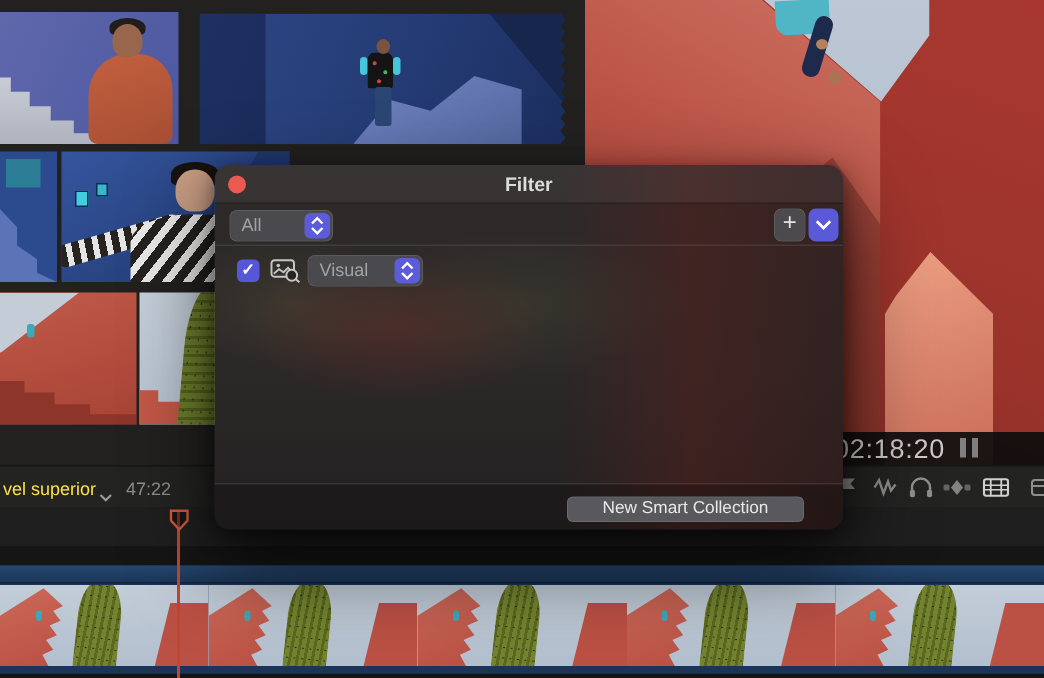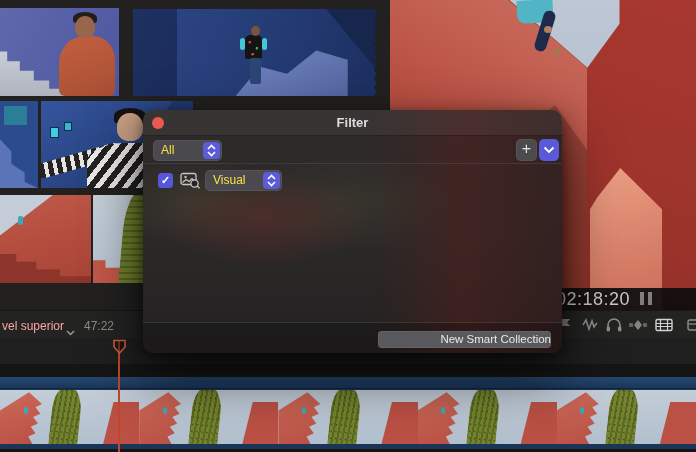--- a/index.html
+++ b/index.html
@@ -75,21 +75,21 @@
   .vw-hand2{left:162px;top:48px;width:9px;height:8px;background:#a97454;border-radius:50%;}
 
   
   #tcbar{left:390px;top:288px;width:306px;height:22px;background:rgba(13,13,13,.92);z-index:10;}
   #tc{position:absolute;left:166px;top:1px;font-size:18px;font-weight:300;letter-spacing:.5px;color:#c9c9c9;}
   .pause{position:absolute;top:4px;width:4px;height:13px;background:#7f7f7f;}
   .p1{left:250px;} .p2{left:258px;}
 
   
   #tlbar{left:0;top:310px;width:696px;height:28px;background:#232322;border-top:1px solid #161616;z-index:5;}
-  #proj{position:absolute;left:2px;top:8px;font-size:12px;color:#fca5a5;}
+  #proj{position:absolute;left:2px;top:8px;font-size:12px;color:#fde047;}
   #projchev{position:absolute;left:66px;top:11px;}
   #dur{position:absolute;left:84px;top:8px;font-size:12px;color:#8d8d8d;}
   .ticon{position:absolute;top:6px;width:20px;height:16px;color:#8e8e8e;}
   .ticon svg{width:100%;height:100%;}
   #tool-film{color:#d2d2d2;}
 
   
   #ruler{left:0;top:338px;width:696px;height:26px;background:#1d1d1d;z-index:5;}
   #ruler .dots{position:absolute;left:0;top:1px;width:100%;height:2px;
     background:repeating-linear-gradient(90deg,#5c5c5c 0 1px,transparent 1px 3px);}
@@ -124,41 +124,41 @@
     background:
       linear-gradient(90deg,rgba(0,0,0,0) 55%,rgba(92,30,26,.42) 76%,rgba(64,20,17,.30) 100%),
       radial-gradient(150px 70px at 29% 45%,rgba(132,50,42,.34),transparent 70%),
       radial-gradient(120px 62px at 12% 38%,rgba(96,96,60,.26),transparent 70%),
       radial-gradient(160px 70px at 49% 38%,rgba(95,100,60,.20),transparent 70%),
       linear-gradient(180deg,#2e2a2a 0%,#2b2828 55%,#232121 100%);}
   #dlg-titlebar{position:absolute;left:0;top:0;width:100%;height:26px;background:rgba(255,255,255,.05);border-bottom:1px solid rgba(0,0,0,.35);}
   #dlg-close{position:absolute;left:9px;top:7px;width:12px;height:12px;border-radius:50%;background:#ea5a50;}
   #dlg-title{position:absolute;left:0;top:5px;width:100%;text-align:center;font-size:13px;font-weight:700;color:#dcdcdc;}
   .pill{position:absolute;height:21px;background:#4a494e;border-radius:5px;box-shadow:inset 0 0 0 .5px rgba(255,255,255,.12);}
-  .pill .lbl{position:absolute;left:8px;top:3px;font-size:12px;color:#fde047;}
+  .pill .lbl{position:absolute;left:8px;top:3px;font-size:12px;color:#a3a3a3;}
   .stepper{position:absolute;right:2px;top:2px;width:17px;height:17px;border-radius:4px;background:#5c5cd8;}
   .stepper svg{position:absolute;left:3px;top:2px;}
   #dd-scope{left:10px;top:30px;width:69px;}
   #btn-add{position:absolute;left:373px;top:29px;width:21px;height:22px;border-radius:5px;background:#4c4a4d;
     color:#e3e3e3;font-size:16px;line-height:20px;text-align:center;box-shadow:inset 0 0 0 .5px rgba(255,255,255,.12);}
   #btn-addmenu{position:absolute;left:396px;top:29px;width:20px;height:22px;border-radius:5px;background:#5a5ad8;}
   #btn-addmenu svg{position:absolute;left:4px;top:7px;}
   .sep{position:absolute;left:0;width:100%;height:1px;background:rgba(255,255,255,.09);}
   #sep1{top:53px;} #sep2{top:212px;background:rgba(255,255,255,.08);}
   #rule-check{position:absolute;left:15px;top:63px;width:15px;height:15px;border-radius:3.5px;background:#5657d8;
     color:#fff;font-size:11px;font-weight:700;text-align:center;line-height:15px;}
   #rule-icon{position:absolute;left:37px;top:62px;width:21px;height:17px;color:#c6c6c6;}
   #dd-type{left:62px;top:60px;width:77px;}
   #rule-field{position:absolute;left:144px;top:59px;width:250px;height:22px;background:#101013;
     border:2px solid #3b66d6;border-radius:6px;}
   #rule-field .txt{position:absolute;left:4px;top:2px;font-size:12px;color:#fff;}
   #rule-field .sel{background:#585fd8;padding:1px 1px;border-radius:1px;}
   #dlg-footer{position:absolute;left:0;top:213px;width:100%;height:30px;background:rgba(0,0,0,.22);}
-  #btn-smart{position:absolute;left:235px;top:8px;width:173px;height:17px;background:#59585c;border-radius:4px;
-    font-size:11.5px;color:#e8e8e8;text-align:right;line-height:17px;box-shadow:inset 0 0 0 .5px rgba(255,255,255,.14);}
+  #btn-smart{position:absolute;left:235px;top:8px;width:158px;height:17px;background:#59585c;border-radius:4px;
+    font-size:11.5px;color:#e8e8e8;text-align:center;line-height:17px;box-shadow:inset 0 0 0 .5px rgba(255,255,255,.14);}
 </style>
 </head>
 <body>
 
 <div id="app">
 
   <div id="browser" class="abs">
     <div class="thumb t1a">
       <div class="art stairs"></div>
       <div class="art torso"></div>

